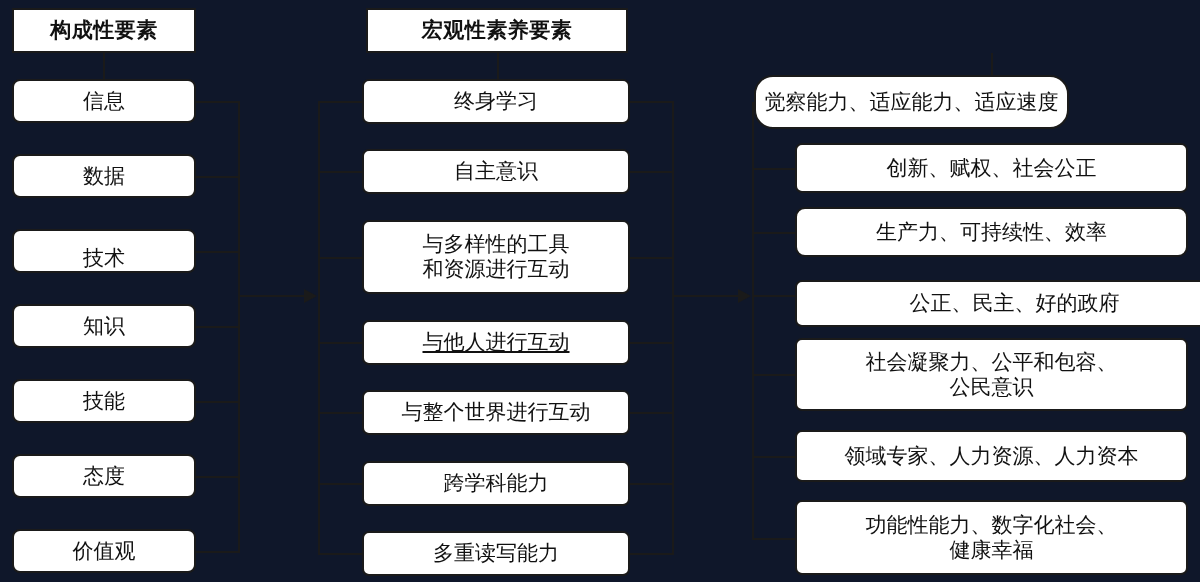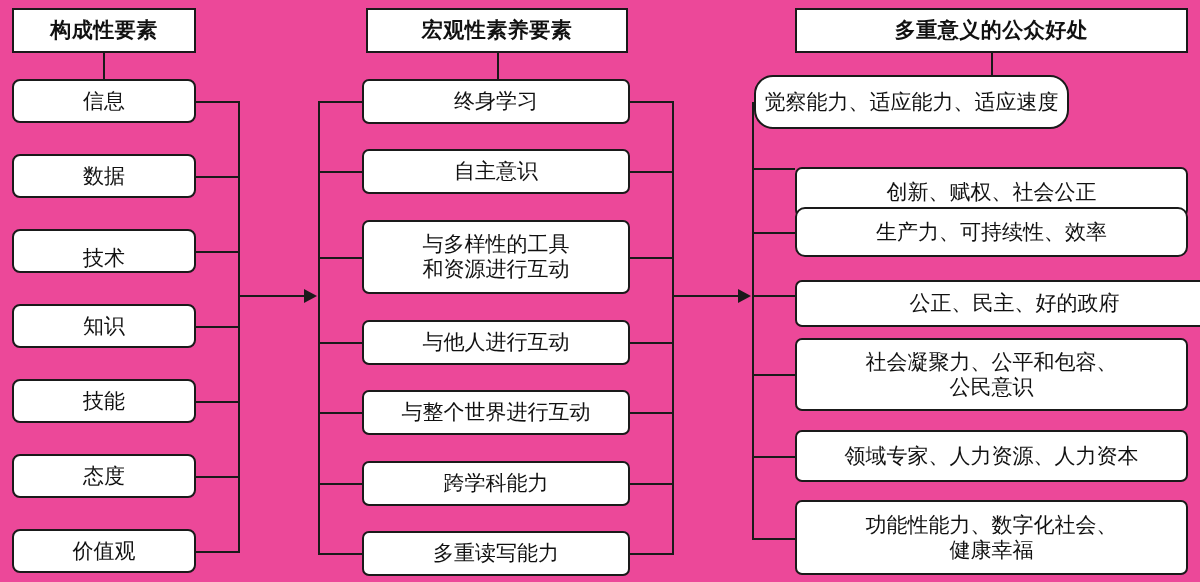--- a/index.html
+++ b/index.html
@@ -7,21 +7,21 @@
     padding: 0;
     background: #ffffff;
   }
   body {
     font-family: "Liberation Serif", "DejaVu Serif", serif;
   }
   #canvas {
     position: relative;
     width: 1200px;
     height: 582px;
-    background: #ec4899;
+    background: #0f172a;
     overflow: hidden;
   }
   
   .box {
     position: absolute;
     box-sizing: border-box;
     border: 2.5px solid #1a1a1a;
     background: #ffffff;
     display: flex;
     align-items: center;
@@ -127,21 +127,21 @@
   <div class="box leaf-box rounded" style="left:362px; top:79px; width:268px; height:45px;">
     <span class="txt">终身学习</span>
   </div>
   <div class="box leaf-box rounded" style="left:362px; top:149px; width:268px; height:45px;">
     <span class="txt">自主意识</span>
   </div>
   <div class="box leaf-box rounded" style="left:362px; top:220px; width:268px; height:74px;">
     <span class="txt">与多样性的工具
 和资源进行互动</span>
   </div>
-  <div class="box leaf-box rounded" style="left:362px; top:320px; width:268px; height:45px;">
+  <div class="box leaf-box rounded" style="left:362px; top:320px; width:268px; height:45px;text-decoration:underline;">
     <span class="txt">与他人进行互动</span>
   </div>
   <div class="box leaf-box rounded" style="left:362px; top:390px; width:268px; height:45px;">
     <span class="txt">与整个世界进行互动</span>
   </div>
   <div class="box leaf-box rounded" style="left:362px; top:461px; width:268px; height:45px;">
     <span class="txt">跨学科能力</span>
   </div>
   <div class="box leaf-box rounded" style="left:362px; top:531px; width:268px; height:45px;">
     <span class="txt">多重读写能力</span>
@@ -161,29 +161,26 @@
   <div class="hline" style="left:630px; top:257px; width:44px;"></div>
   <div class="hline" style="left:630px; top:342px; width:44px;"></div>
   <div class="hline" style="left:630px; top:412px; width:44px;"></div>
   <div class="hline" style="left:630px; top:483px; width:44px;"></div>
   <div class="hline" style="left:630px; top:553px; width:44px;"></div>
   <div class="vline" style="left:672px; top:101px; height:452px;"></div>
 
   <div class="hline" style="left:672px; top:295px; width:68px;"></div>
   <div class="arrow-head" style="left:738px; top:289px;"></div>
 
-  <div class="box header-box" style="left:795px; top:8px; width:393px; height:45px;">
-    <span class="txt">多重意义的公众好处</span>
-  </div>
   <div class="vline" style="left:991px; top:53px; height:22px;"></div>
 
   <div class="box leaf-box rounded" style="left:754px; top:75px; width:315px; height:54px;border-radius:19px;">
     <span class="txt">觉察能力、适应能力、适应速度</span>
   </div>
-  <div class="box leaf-box rounded" style="left:795px; top:143px; width:393px; height:50px;margin-top:24px;">
+  <div class="box leaf-box rounded" style="left:795px; top:143px; width:393px; height:50px;">
     <span class="txt">创新、赋权、社会公正</span>
   </div>
   <div class="box leaf-box rounded" style="left:795px; top:207px; width:393px; height:50px;border-radius:10px;">
     <span class="txt">生产力、可持续性、效率</span>
   </div>
   <div class="box leaf-box rounded" style="left:795px; top:280px; width:439px; height:47px;">
     <span class="txt">公正、民主、好的政府</span>
   </div>
   <div class="box leaf-box rounded" style="left:795px; top:338px; width:393px; height:73px;">
     <span class="txt">社会凝聚力、公平和包容、

